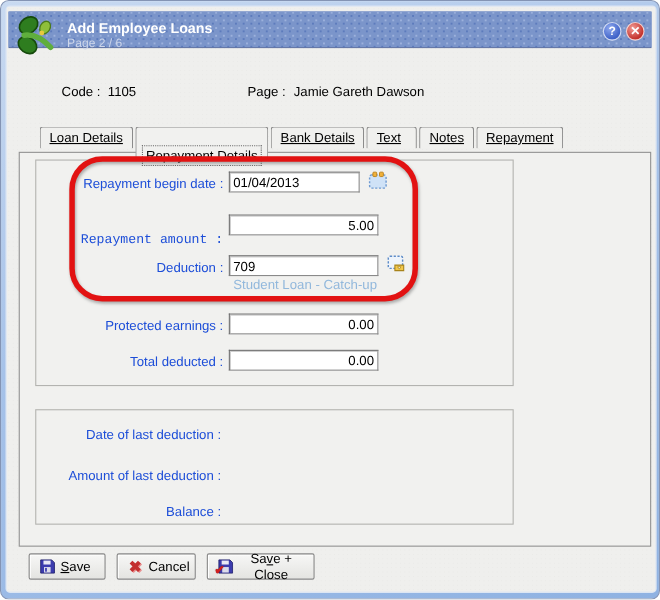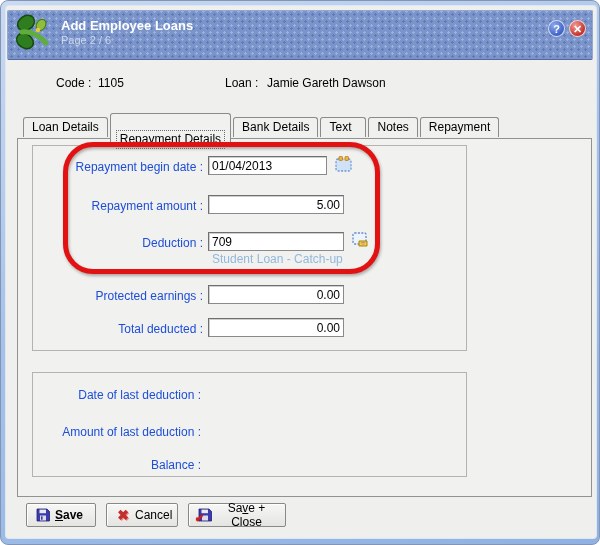--- a/index.html
+++ b/index.html
@@ -13,21 +13,21 @@
   .inner{
     position:absolute;left:5px;top:5px;width:590px;height:532px;
     background:#efefed;border-radius:3px;
     background-image:radial-gradient(#e9e9e6 0.6px,transparent 0.7px);
     background-size:4px 4px;
     box-shadow:0 0 0 1px #dde6f3;
   }
 
   
   .titlebar{
-    position:absolute;left:1px;top:4px;width:586px;height:50px;
+    position:absolute;left:1px;top:4px;width:586px;height:34px;
     background-color:#7b95ca;
     background-image:radial-gradient(#5d7bbc 1px,transparent 1.3px),
                      radial-gradient(#9cb1dc 1px,transparent 1.3px);
     background-size:7px 7px,7px 7px;background-position:0 0,3px 4px;
     border:1px solid #93a7d0;border-bottom:1px solid #56699a;border-radius:2px;
   }
   .logo{position:absolute;left:6px;top:2px;width:40px;height:38px;}
   .wtitle{position:absolute;left:53px;top:7px;font-size:13px;font-weight:bold;color:#ffffff;}
   .wsub{position:absolute;left:53px;top:23px;font-size:11px;color:#cdd6ea;}
   .tb-btn{
@@ -35,21 +35,21 @@
     color:#fff;font-size:11px;font-weight:bold;text-align:center;line-height:16px;
     border:1px solid rgba(255,255,255,.75);cursor:pointer;
   }
   .tb-btn.help{left:540px;background:radial-gradient(circle at 35% 30%,#8fa9ee,#3f62c8 70%);}
   .tb-btn.close{left:561px;background:radial-gradient(circle at 35% 30%,#f29a93,#c3322c 70%);}
 
   
   .lbl{position:absolute;font-size:12px;color:#000;white-space:nowrap;}
 
   
-  .tabstrip{position:absolute;left:17px;top:109px;height:24px;display:flex;align-items:center;z-index:3;}
+  .tabstrip{position:absolute;left:30px;top:109px;height:24px;display:flex;align-items:flex-start;z-index:3;text-decoration:underline;}
   .tab{
     height:20px;padding:0 8px;margin-right:2px;font-size:12px;line-height:19px;
     background:#f0f0ee;border:1px solid #8b8b8b;border-bottom:none;
     border-radius:3px 3px 0 0;cursor:pointer;white-space:nowrap;color:#000;
   }
   .tab.t-text{min-width:46px;}
   .tab.t-notes{min-width:40px;}
   .tab.active{
     height:24px;line-height:22px;margin-bottom:-1px;z-index:4;position:relative;
     background:#f1f1ef;padding:14px 5px;
@@ -85,21 +85,21 @@
   }
 
   
   .btn{
     position:absolute;top:497px;height:24px;font-size:12px;color:#000;
     background:linear-gradient(#f7f7f6,#e4e4e1);
     border:1px solid #888;box-shadow:inset 1px 1px 0 #fff;border-radius:2px;
     display:flex;align-items:center;gap:5px;padding:0 9px;cursor:pointer;
   }
   .btn .u{text-decoration:underline;}
-  .btn-save{left:20px;width:70px;font-weight:bold;}
+  .btn-save{left:20px;width:70px;}
   .btn-cancel{left:100px;width:72px;}
   .btn-saveclose{left:182px;width:98px;}
   .bicon{width:14px;height:14px;flex:0 0 auto;position:relative;}
   .xmark{font-size:14px;font-weight:bold;color:#c32f2f;text-shadow:1px 1px 0 #e98f8f;line-height:14px;}
   .chk{position:absolute;left:-3px;bottom:-3px;font-size:11px;font-weight:bold;color:#d21f1f;text-shadow:0 0 1px #7a0c0c;}
 </style>
 </head>
 <body>
 
 <div class="frame">
@@ -116,21 +116,21 @@
         </g>
       </svg>
       <div class="wtitle">Add Employee Loans</div>
       <div class="wsub">Page 2 / 6</div>
       <div class="tb-btn help">?</div>
       <div class="tb-btn close">✕</div>
     </div>
 
     <div class="lbl" style="left:50px;top:70px;">Code :</div>
     <div class="lbl" style="left:92px;top:70px;">1105</div>
-    <div class="lbl" style="left:219px;top:70px;">Loan :</div>
+    <div class="lbl" style="left:219px;top:70px;">Page :</div>
     <div class="lbl" style="left:261px;top:70px;">Jamie Gareth Dawson</div>
 
     <div class="tabstrip">
       <div class="tab"><span>Loan Details</span></div>
       <div class="tab active"><span class="tfocus">Repayment Details</span></div>
       <div class="tab"><span>Bank Details</span></div>
       <div class="tab t-text"><span>Text</span></div>
       <div class="tab t-notes"><span>Notes</span></div>
       <div class="tab"><span>Repayment</span></div>
     </div>
@@ -143,21 +143,21 @@
       <div class="flabel" style="top:21px;">Repayment begin date :</div>
       <input class="txt" style="left: 190px; top: 17px; width: 119px;" value="01/04/2013">
       <button class="iconbtn" style="left:316px;top:16px;" title="">
         <svg viewBox="0 0 19 18" width="19" height="18">
           <rect x="2" y="4" width="15" height="12" rx="2" fill="#cfe2f7" stroke="#6f9bd2" stroke-width="1.3" stroke-dasharray="2 1.4"></rect>
           <rect x="5" y="1.5" width="3.5" height="4" rx="0.8" fill="#f0b13a" stroke="#b97d14" stroke-width="0.8"></rect>
           <rect x="11" y="1.5" width="3.5" height="4" rx="0.8" fill="#f0b13a" stroke="#b97d14" stroke-width="0.8"></rect>
         </svg>
       </button>
 
-      <div class="flabel" style="top:60px;">Repayment amount :</div>
+      <div class="flabel" style="top:72px;font-family:Liberation Mono, monospace;">Repayment amount :</div>
       <input class="txt num" style="left: 190px; top: 56px; width: 136px;" value="5.00">
 
       <div class="flabel" style="top:97px;">Deduction :</div>
       <input class="txt" style="left: 190px; top: 93px; width: 136px;" value="709">
       <button class="iconbtn" style="left:333px;top:92px;">
         <svg viewBox="0 0 19 18" width="19" height="18">
           <rect x="2" y="2" width="13" height="11" rx="1.5" fill="#eef4fb" stroke="#5e8cc8" stroke-width="1.3" stroke-dasharray="2 1.4"></rect>
           <path d="M8 10 h8 v5 h-8 z" fill="#f3c84a" stroke="#a8831a" stroke-width="1"></path>
           <path d="M10.5 11.5 h3 l-1.5 2.2 z" fill="#fff" stroke="#a8831a" stroke-width="0.7"></path>
         </svg>

